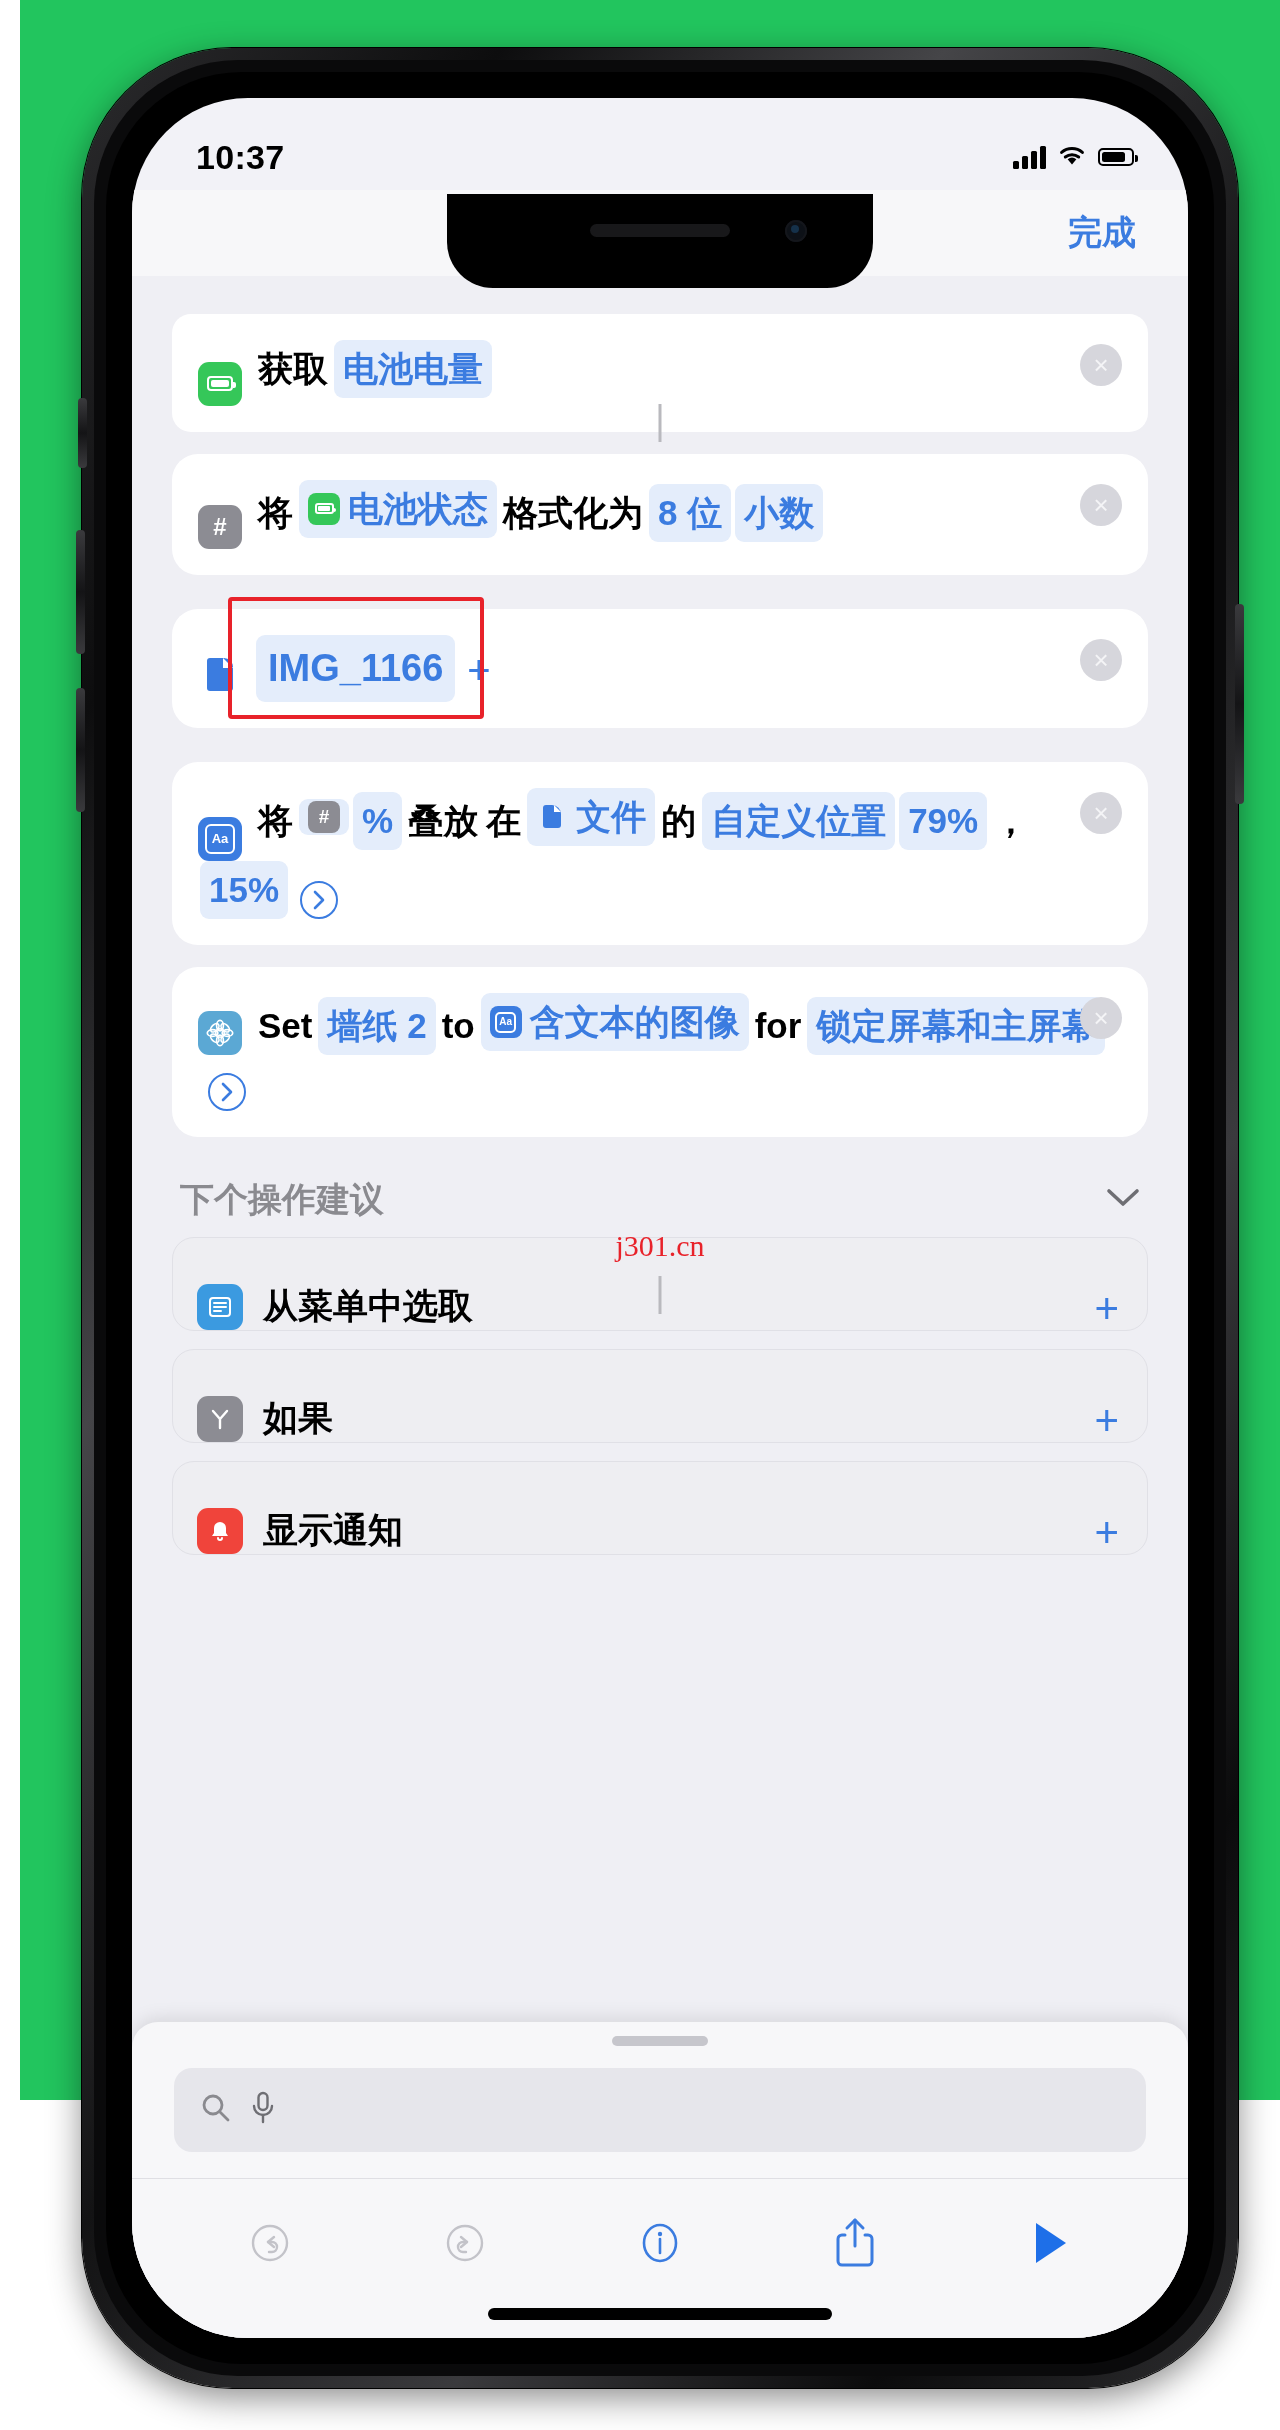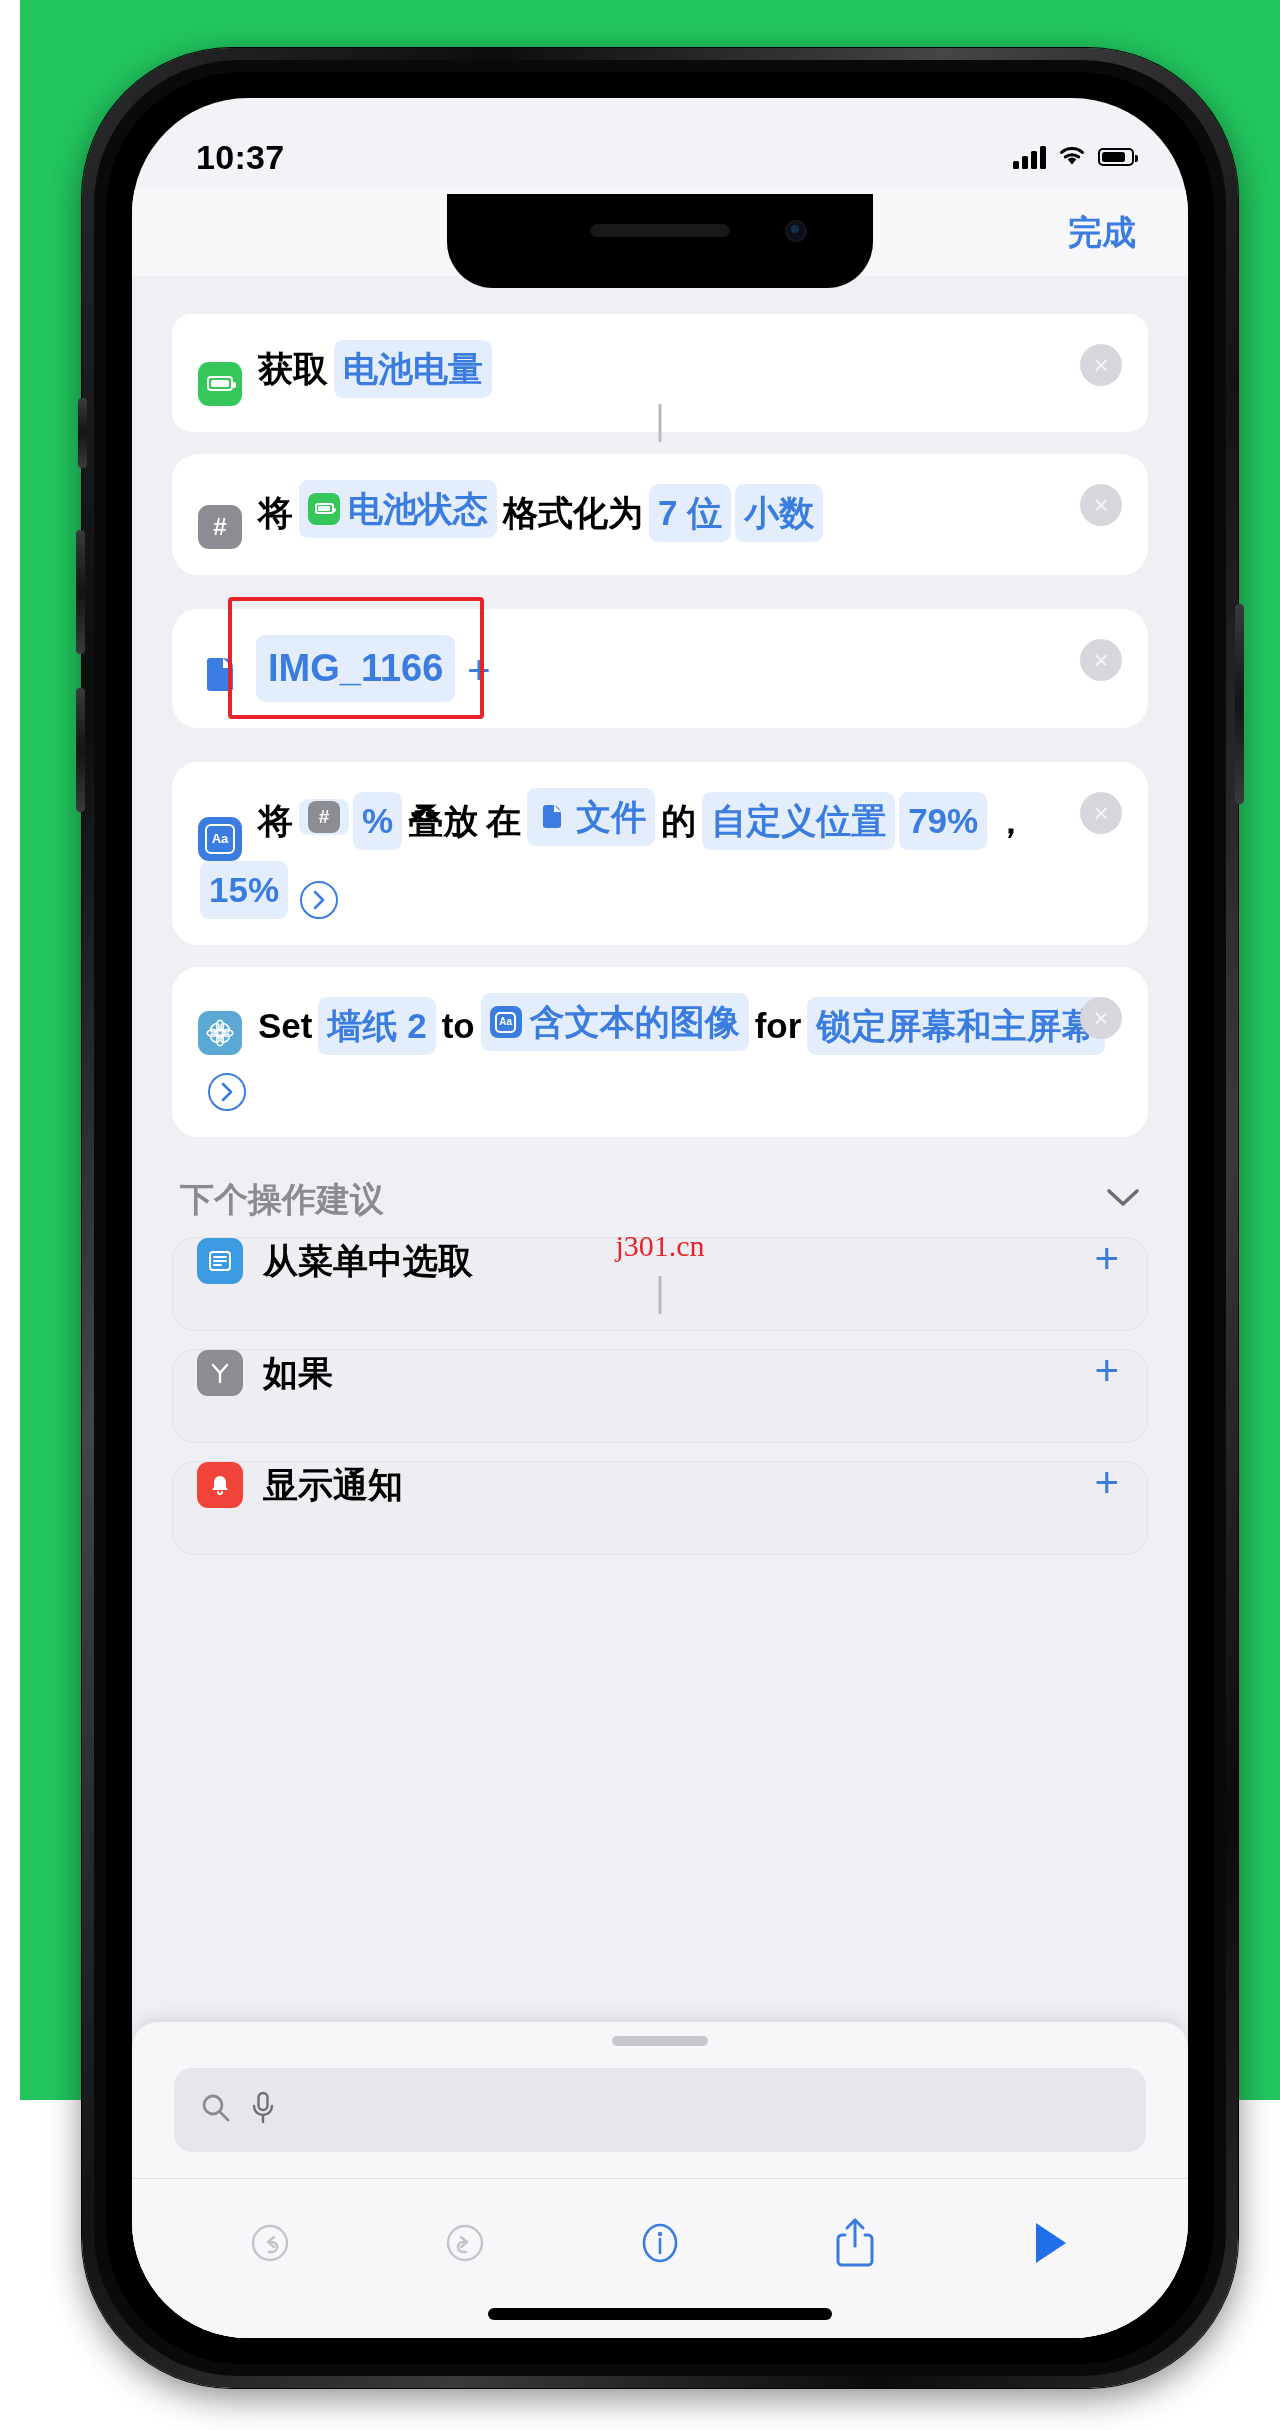--- a/index.html
+++ b/index.html
@@ -244,21 +244,21 @@
     display:flex; align-items:center; justify-content:space-between;
     padding: 18px 48px 14px 48px;
   }
   .sugg-title { font-size:34px; color:#8a8a8f; font-weight:600; }
   .sugg-row {
     margin: 0 40px 18px 40px;
     background:#eeeef2;
     border: 1.5px solid #e0e0e6;
     border-radius: 22px;
     height: 94px;
-    display:flex; align-items:flex-start;
+    display:flex; align-items:flex-end;
     padding: 0 28px 0 24px;
     gap: 20px;
   }
   .sugg-icon { width:46px;height:46px;border-radius:11px; display:flex;align-items:center;justify-content:center; flex:none;}
   .sug-blue{background:#3b9ae0;}
   .sug-gray{background:#8c8c93;}
   .sug-red{background:#f0443b;}
   .sugg-label { font-size:35px; font-weight:700; color:#000; flex:1; }
   .sugg-plus { font-size:42px; color:#3b7ce0; font-weight:300; line-height:1;}
 
@@ -383,21 +383,21 @@
               <span class="txt">#</span>
             </span><span class="plainword">将</span><span class="tok">
               <span class="mini mini-green">
                 <span class="g">
                   <span class="battsm">
                     <i></i>
                   </span>
                 </span>
               </span>
               <span>电池状态</span>
-            </span><span class="plainword">格式化为</span><span class="tok">7 位</span><span class="tok">小数</span>
+            </span><span class="plainword">格式化为</span><span class="tok">8 位</span><span class="tok">小数</span>
         </div>
         <div class="x-btn">×</div>
       </div>
 
       <div class="card" style="margin-top:34px;">
         <div class="card-line">
           <span class="lead lead-docw">
               <span class="docglyph"></span>
             </span><span class="tok" style="font-size:38px;padding:4px 12px;">IMG_1166</span><span class="plus-inline">+</span>
         </div>

